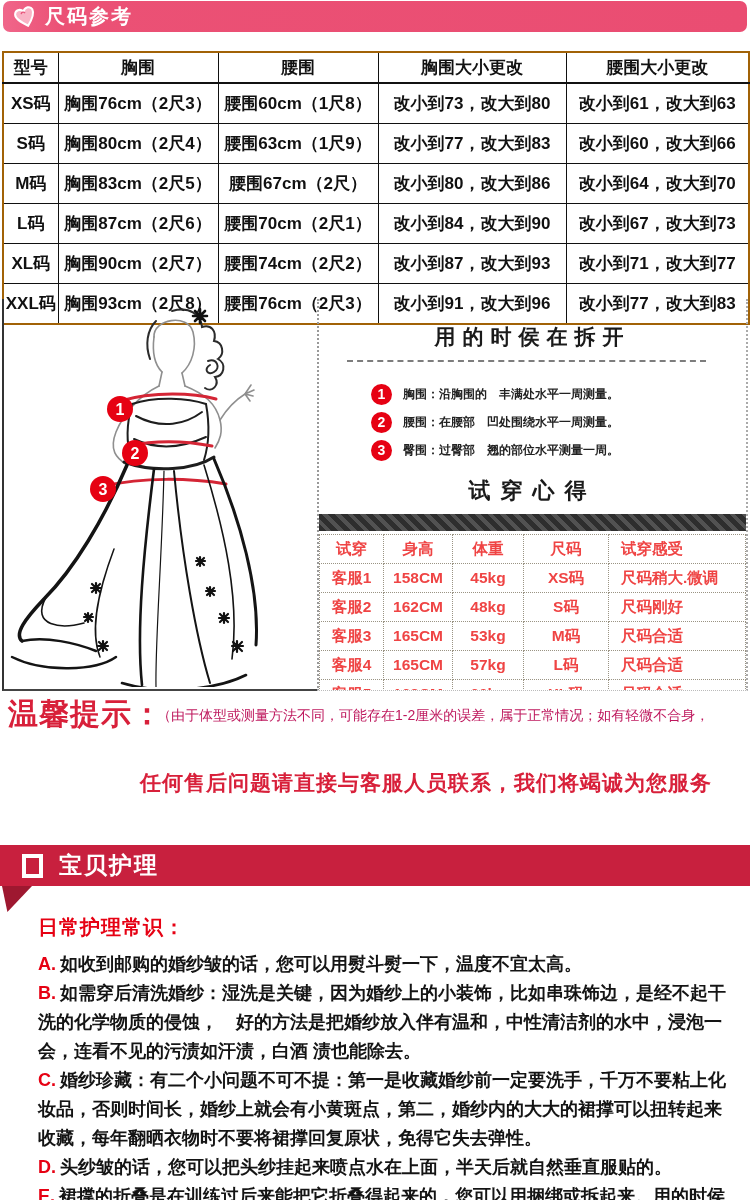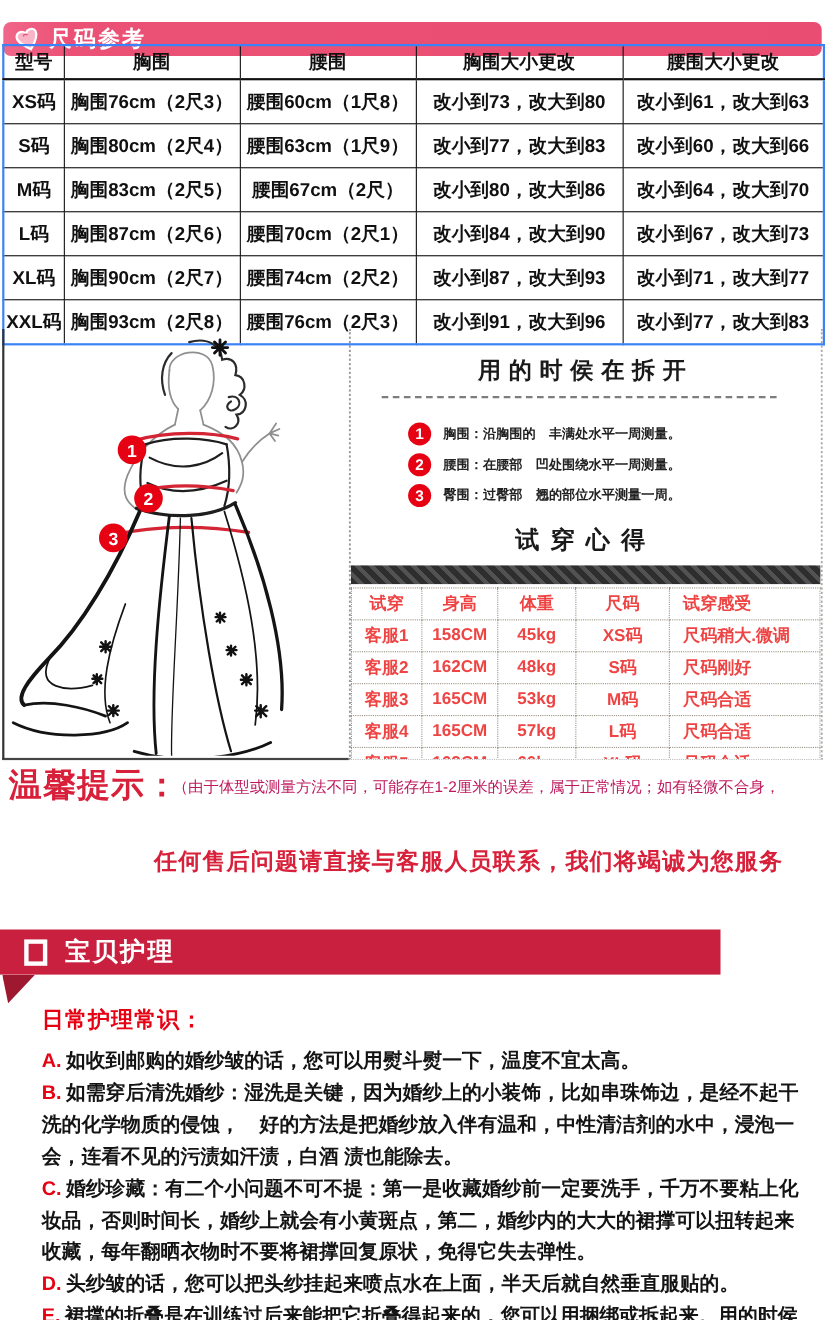--- a/index.html
+++ b/index.html
@@ -1,25 +1,25 @@
 <!DOCTYPE html>
 <html><head>
 <meta charset="utf-8">
 <style>
   html,body{margin:0;padding:0;background:#fff;}
   .page{position:relative;width:750px;height:1200px;background:#fff;overflow:hidden;
         font-family:"Liberation Sans","DejaVu Sans",sans-serif;color:#111;}
   
-  .pink-bar{position:absolute;left:3px;top:20px;width:744px;height:31px;border-radius:7px;
+  .pink-bar{position:absolute;left:3px;top:1px;width:744px;height:31px;border-radius:7px;
             background:linear-gradient(90deg,#f0668a 0,#eb5175 60px,#ea4d72 100%);
             display:flex;align-items:center;padding-left:10px;box-sizing:border-box;gap:6px;}
   .pink-bar .title{color:#fff;font-size:20px;font-weight:700;letter-spacing:2px;}
   
-  table.size-table{position:absolute;left:2px;top:40px;width:746px;border-collapse:collapse;
-            table-layout:fixed;border:2px solid #3b82f6;}
+  table.size-table{position:absolute;left:2px;top:51px;width:746px;border-collapse:collapse;
+            table-layout:fixed;border:2px solid #a16207;}
   table.size-table th{height:27px;font-size:17px;font-weight:700;border:1px solid #111;border-bottom:2px solid #111;}
   table.size-table td{height:37px;font-size:17px;font-weight:700;text-align:center;border:1px solid #111;}
   
   .mid{position:absolute;left:2px;top:299px;width:746px;height:392px;display:flex;}
   .dress-panel{width:315px;height:100%;border-left:2px solid #333;border-bottom:2px solid #444;
             box-sizing:border-box;position:relative;}
   .right-panel{flex:1;height:100%;border-left:2px dotted #999;border-right:2px dotted #aaa;
             border-bottom:1px dotted #bbb;box-sizing:border-box;overflow:hidden;}
   .m-title{margin-top:24px;text-align:center;font-size:21px;font-weight:700;letter-spacing:7px;color:#1a1a1a;}
   .dashes{margin:9px 40px 0 28px;border-top:2px dashed #7d7d7d;height:0;}
@@ -35,21 +35,21 @@
   table.fit-table td,table.fit-table th{height:26px;font-size:15.5px;font-weight:700;text-align:center;
             border:1px dotted #9a9383;color:#ef4444;}
   table.fit-table th{font-weight:700;}
   table.fit-table .lcol{text-align:left;padding-left:12px;}
   
   .tips-label{position:absolute;left:8px;top:694px;font-size:30px;font-weight:700;color:#d8203a;letter-spacing:1px;}
   .tips-l1{position:absolute;left:157px;top:707px;font-size:14px;font-weight:400;color:#be185d;}
   .tips-l2{position:absolute;left:157px;top:741px;font-size:19px;font-weight:700;color:#d8203a;}
   .tips-l3{position:absolute;left:140px;top:769px;font-size:21px;font-weight:700;color:#d8203a;letter-spacing:1px;}
   
-  .care-bar{position:absolute;left:0;top:845px;width:655px;height:41px;background:#c8203e;
+  .care-bar{position:absolute;left:0;top:845px;width:750px;height:41px;background:#c8203e;
             display:flex;align-items:center;padding-left:22px;box-sizing:border-box;gap:16px;}
   .sq-icon{width:13px;height:16px;border:4px solid #fff;}
   .care-bar .title{color:#fff;font-size:23px;font-weight:700;letter-spacing:2px;}
   .fold{position:absolute;left:2px;top:886px;width:30px;height:26px;background:#9e1830;
             clip-path:polygon(0 0,100% 0,18% 100%);}
   
   .care{position:absolute;left:38px;top:914px;width:700px;}
   .care-title{font-size:20px;font-weight:700;color:#e60113;margin-bottom:9px;letter-spacing:1px;}
   .care p{margin:0;font-size:18px;font-weight:700;line-height:29px;color:#141414;}
   .care .lbl{color:#e60113;margin-right:4px;}

